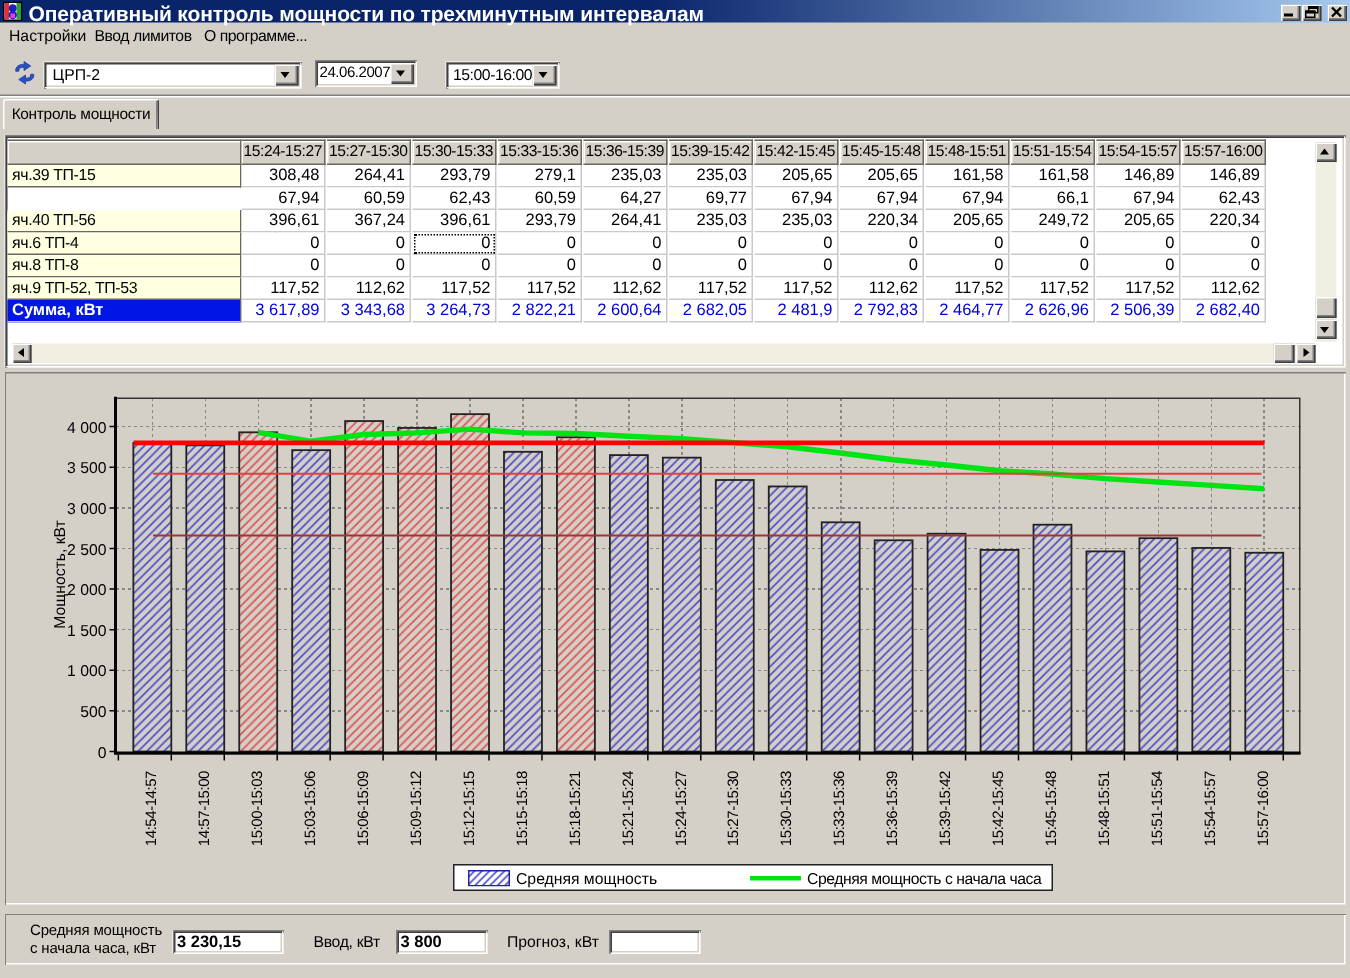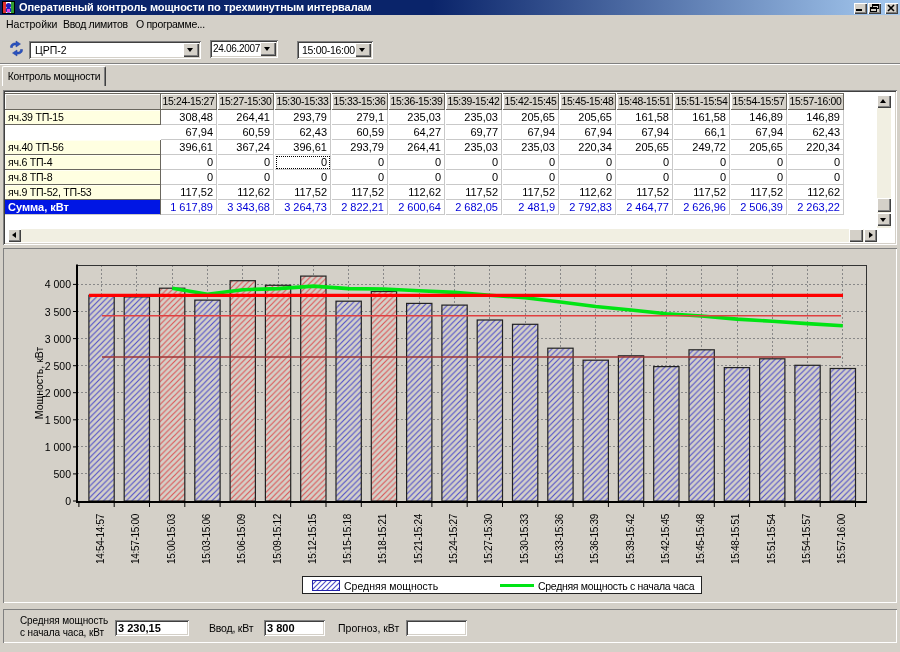--- a/index.html
+++ b/index.html
@@ -26,21 +26,21 @@
 <div class="abs" style="left:0;top:0;width:900px;height:15px;background:linear-gradient(90deg,#0a246a 0%,#0a246a 48%,#a6caf0 100%)">
  <svg class="abs" style="left:2px;top:1px" width="13" height="13">
   <rect x="0" y="0" width="13" height="13" fill="#000"></rect>
   <rect x="1" y="1" width="11" height="11" fill="#fff"></rect>
   <rect x="1" y="1" width="3" height="11" fill="#e03030"></rect>
   <rect x="9" y="1" width="3" height="11" fill="#30a030"></rect>
   <circle cx="6.5" cy="4.5" r="2.6" fill="#2020c0"></circle>
   <circle cx="6.5" cy="9" r="2.8" fill="#2020c0"></circle>
   <rect x="5" y="8" width="3" height="3" fill="#e040e0"></rect>
  </svg>
- <div class="abs" style="left:19px;top:1px;font-size:11px;font-weight:bold;color:#fff;letter-spacing:-0.1px">Оперативный контроль мощности по трехминутным интервалам</div>
+ <div class="abs" style="left:19px;top:1px;font-size:14px;font-weight:bold;color:#fff;letter-spacing:-0.1px">Оперативный контроль мощности по трехминутным интервалам</div>
  <div class="abs btn3d" style="left:854px;top:3px;width:13px;height:11px">
       <div class="abs" style="left:2px;top:6px;width:6px;height:2px;background:#000"></div>
     </div>
  <div class="abs btn3d" style="left:868px;top:3px;width:13px;height:11px">
    <svg class="abs" style="left:0;top:0" width="13" height="11">
     <rect x="4.5" y="1.5" width="6" height="4" fill="#d4d0c8" stroke="#000"></rect>
     <line x1="4" y1="2" x2="11" y2="2" stroke="#000" stroke-width="2"></line>
     <rect x="2.5" y="4.5" width="6" height="4" fill="#d4d0c8" stroke="#000"></rect>
     <line x1="2" y1="5" x2="9" y2="5" stroke="#000" stroke-width="2"></line>
    </svg>
@@ -167,32 +167,32 @@
 <div class="dc" style="left:332px;top:185px;width:56px;height:15px">117,52</div>
 <div class="dc" style="left:389px;top:185px;width:56px;height:15px">112,62</div>
 <div class="dc" style="left:446px;top:185px;width:56px;height:15px">117,52</div>
 <div class="dc" style="left:503px;top:185px;width:56px;height:15px">117,52</div>
 <div class="dc" style="left:560px;top:185px;width:56px;height:15px">112,62</div>
 <div class="dc" style="left:617px;top:185px;width:56px;height:15px">117,52</div>
 <div class="dc" style="left:674px;top:185px;width:56px;height:15px">117,52</div>
 <div class="dc" style="left:731px;top:185px;width:56px;height:15px">117,52</div>
 <div class="dc" style="left:788px;top:185px;width:56px;height:15px">112,62</div>
 <div class="sh" style="left:5px;top:200px;width:156px;height:15px">Сумма, кВт</div>
-<div class="dc sv" style="left:161px;top:200px;width:56px;height:15px">1 617,89</div>
+<div class="dc sv" style="left:161px;top:200px;width:56px;height:15px">3 617,89</div>
 <div class="dc sv" style="left:218px;top:200px;width:56px;height:15px">3 343,68</div>
 <div class="dc sv" style="left:275px;top:200px;width:56px;height:15px">3 264,73</div>
 <div class="dc sv" style="left:332px;top:200px;width:56px;height:15px">2 822,21</div>
 <div class="dc sv" style="left:389px;top:200px;width:56px;height:15px">2 600,64</div>
 <div class="dc sv" style="left:446px;top:200px;width:56px;height:15px">2 682,05</div>
 <div class="dc sv" style="left:503px;top:200px;width:56px;height:15px">2 481,9</div>
 <div class="dc sv" style="left:560px;top:200px;width:56px;height:15px">2 792,83</div>
 <div class="dc sv" style="left:617px;top:200px;width:56px;height:15px">2 464,77</div>
 <div class="dc sv" style="left:674px;top:200px;width:56px;height:15px">2 626,96</div>
 <div class="dc sv" style="left:731px;top:200px;width:56px;height:15px">2 506,39</div>
-<div class="dc sv" style="left:788px;top:200px;width:56px;height:15px">2 263,22</div>
+<div class="dc sv" style="left:788px;top:200px;width:56px;height:15px">2 682,40</div>
 </div>
 <div class="abs" style="left:877px;top:95px;width:14px;height:133px;background:#f1efe2"></div>
 <div class="abs btn3d" style="left:877px;top:95px;width:14px;height:13px">
     <div class="tri-u" style="left:3px;top:4px"></div>
   </div>
 <div class="abs btn3d" style="left:877px;top:198px;width:14px;height:14px"></div>
 <div class="abs btn3d" style="left:877px;top:213px;width:14px;height:13px">
     <div class="tri-d" style="left:3px;top:5px"></div>
   </div>
 <div class="abs" style="left:8px;top:229px;width:869px;height:13px;background:#f1efe2"></div>

